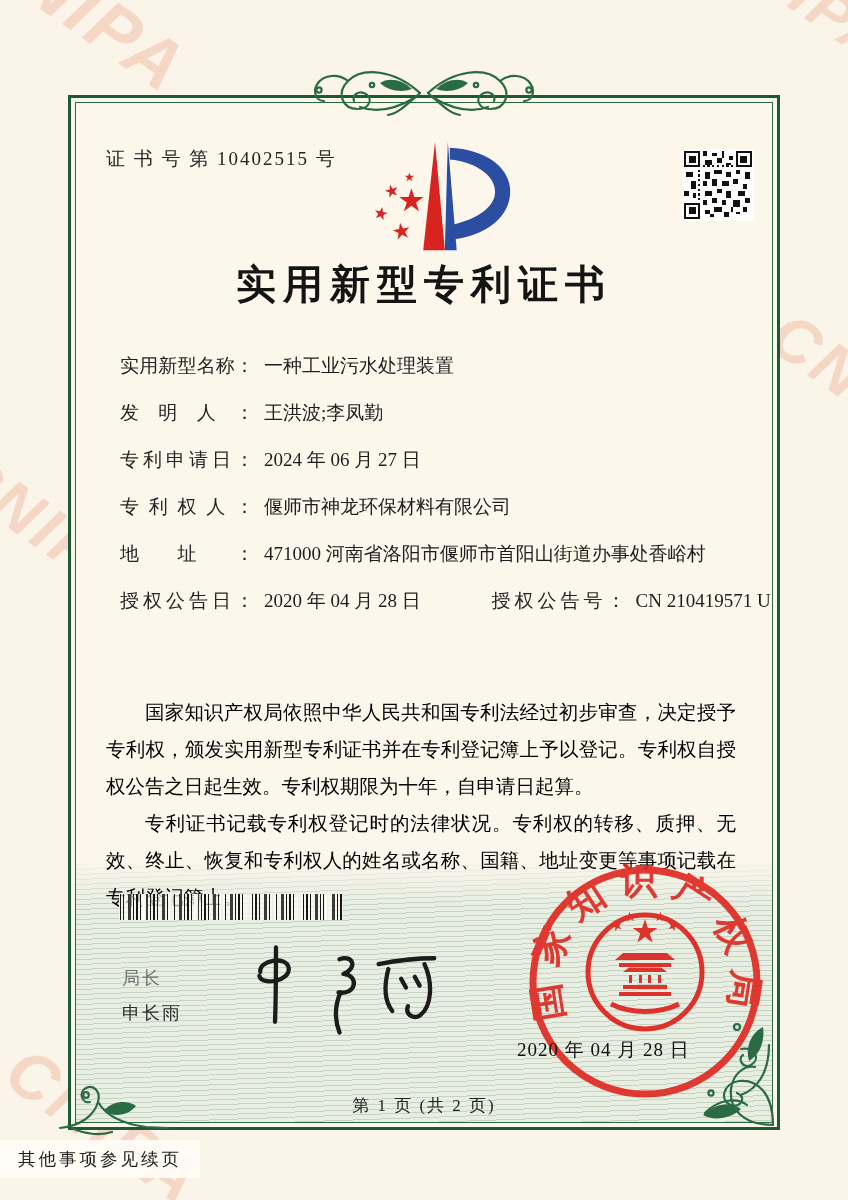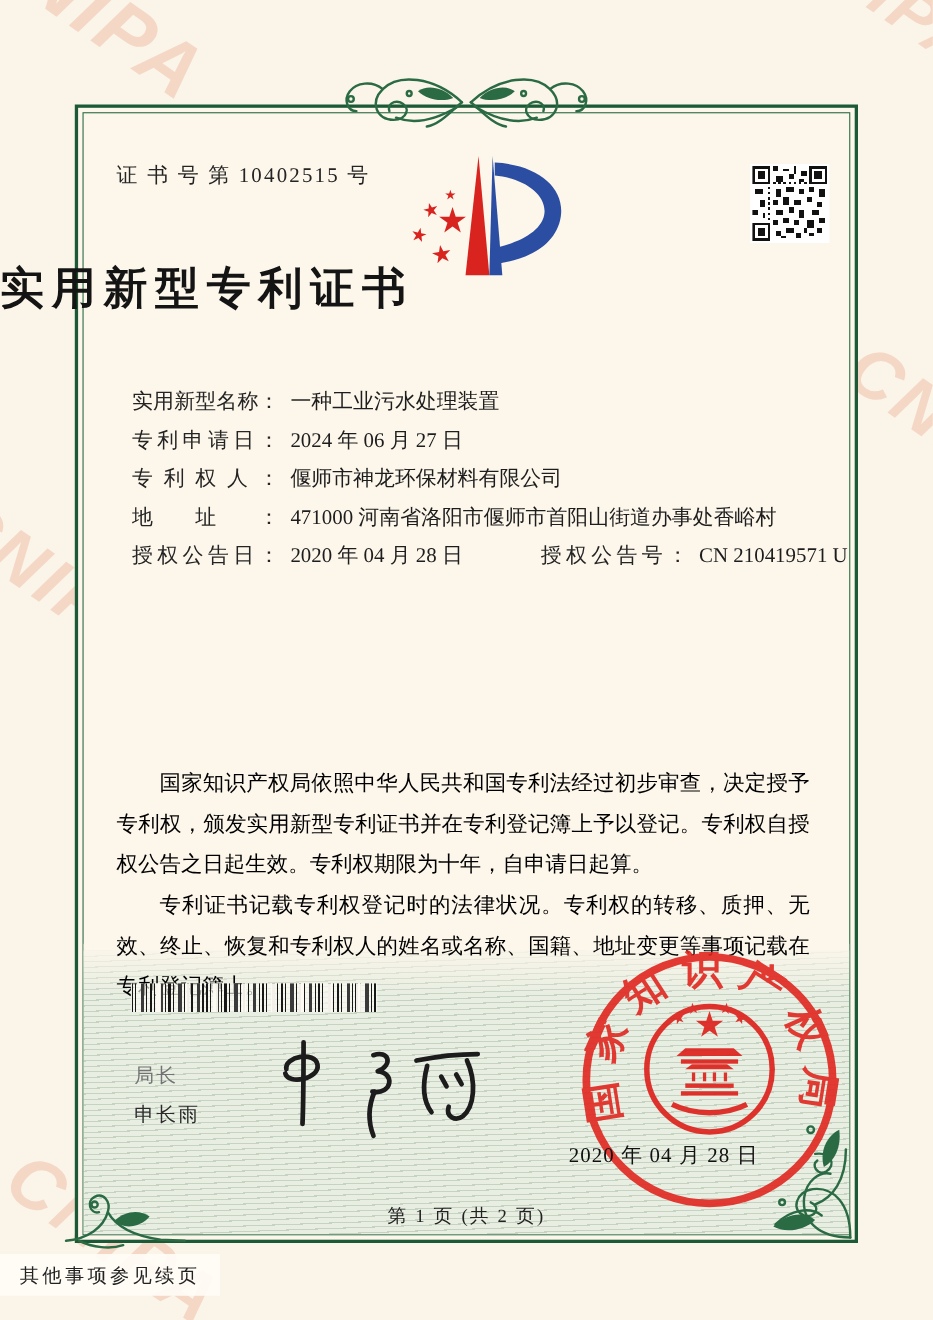--- a/index.html
+++ b/index.html
@@ -24,25 +24,25 @@
              background:linear-gradient(180deg,#fcf6eb 0%,rgba(252,246,235,0) 100%);}
 
   .orn{position:absolute;pointer-events:none;}
   .orn path,.orn circle{stroke:#2a6b44;fill:none;stroke-width:2.2;stroke-linecap:round;}
   .orn .leaf{fill:#2a6b44;stroke:none;}
 
   
   .cert-no{position:absolute;left:106px;top:146px;font-size:19px;letter-spacing:2px;color:#242424;}
   .logo{position:absolute;left:352px;top:136px;}
   .qr{position:absolute;left:682px;top:149px;width:68px;height:68px;background:#fff;padding:2px;}
-  .title{position:absolute;left:0;right:0;top:234px;
+  .title{position:absolute;left:0;right:0;top:257px;text-align:center;
          font-size:40px;font-weight:bold;letter-spacing:7px;color:#141414;}
 
   
-  .fields{position:absolute;left:120px;right:110px;top:352px;display:flex;flex-direction:column;gap:8px;}
+  .fields{position:absolute;left:120px;right:110px;top:352px;display:flex;flex-direction:column;gap:20px;}
   .f-row{font-size:19px;line-height:27px;white-space:nowrap;}
   .f-label{display:inline-block;width:134px;text-align:justify;text-align-last:justify;color:#242424;}
   .f-value{margin-left:10px;color:#1d1d1d;}
   .grant-pair{display:inline-block;}
   .grant-pair.second{margin-left:66px;}
 
   
   .body-text{position:absolute;left:106px;right:112px;top:694px;font-size:19.5px;line-height:37px;
              text-align:justify;color:#000000;}
   .body-text p{margin:0;text-indent:2em;}
@@ -208,20 +208,23 @@
     </g>
   </svg>
 
   <div class="title">实用新型专利证书</div>
 
   <div class="fields">
     <div class="f-row">
       <span class="f-label">实用新型名称：</span><span class="f-value">一种工业污水处理装置</span>
     </div>
     <div class="f-row">
+      <span class="f-label">发明人：</span><span class="f-value">王洪波;李凤勤</span>
+    </div>
+    <div class="f-row">
       <span class="f-label">专利申请日：</span><span class="f-value">2024 年 06 月 27 日</span>
     </div>
     <div class="f-row">
       <span class="f-label">专利权人：</span><span class="f-value">偃师市神龙环保材料有限公司</span>
     </div>
     <div class="f-row">
       <span class="f-label">地址：</span><span class="f-value">471000 河南省洛阳市偃师市首阳山街道办事处香峪村</span>
     </div>
     <div class="f-row">
       <span class="grant-pair">

